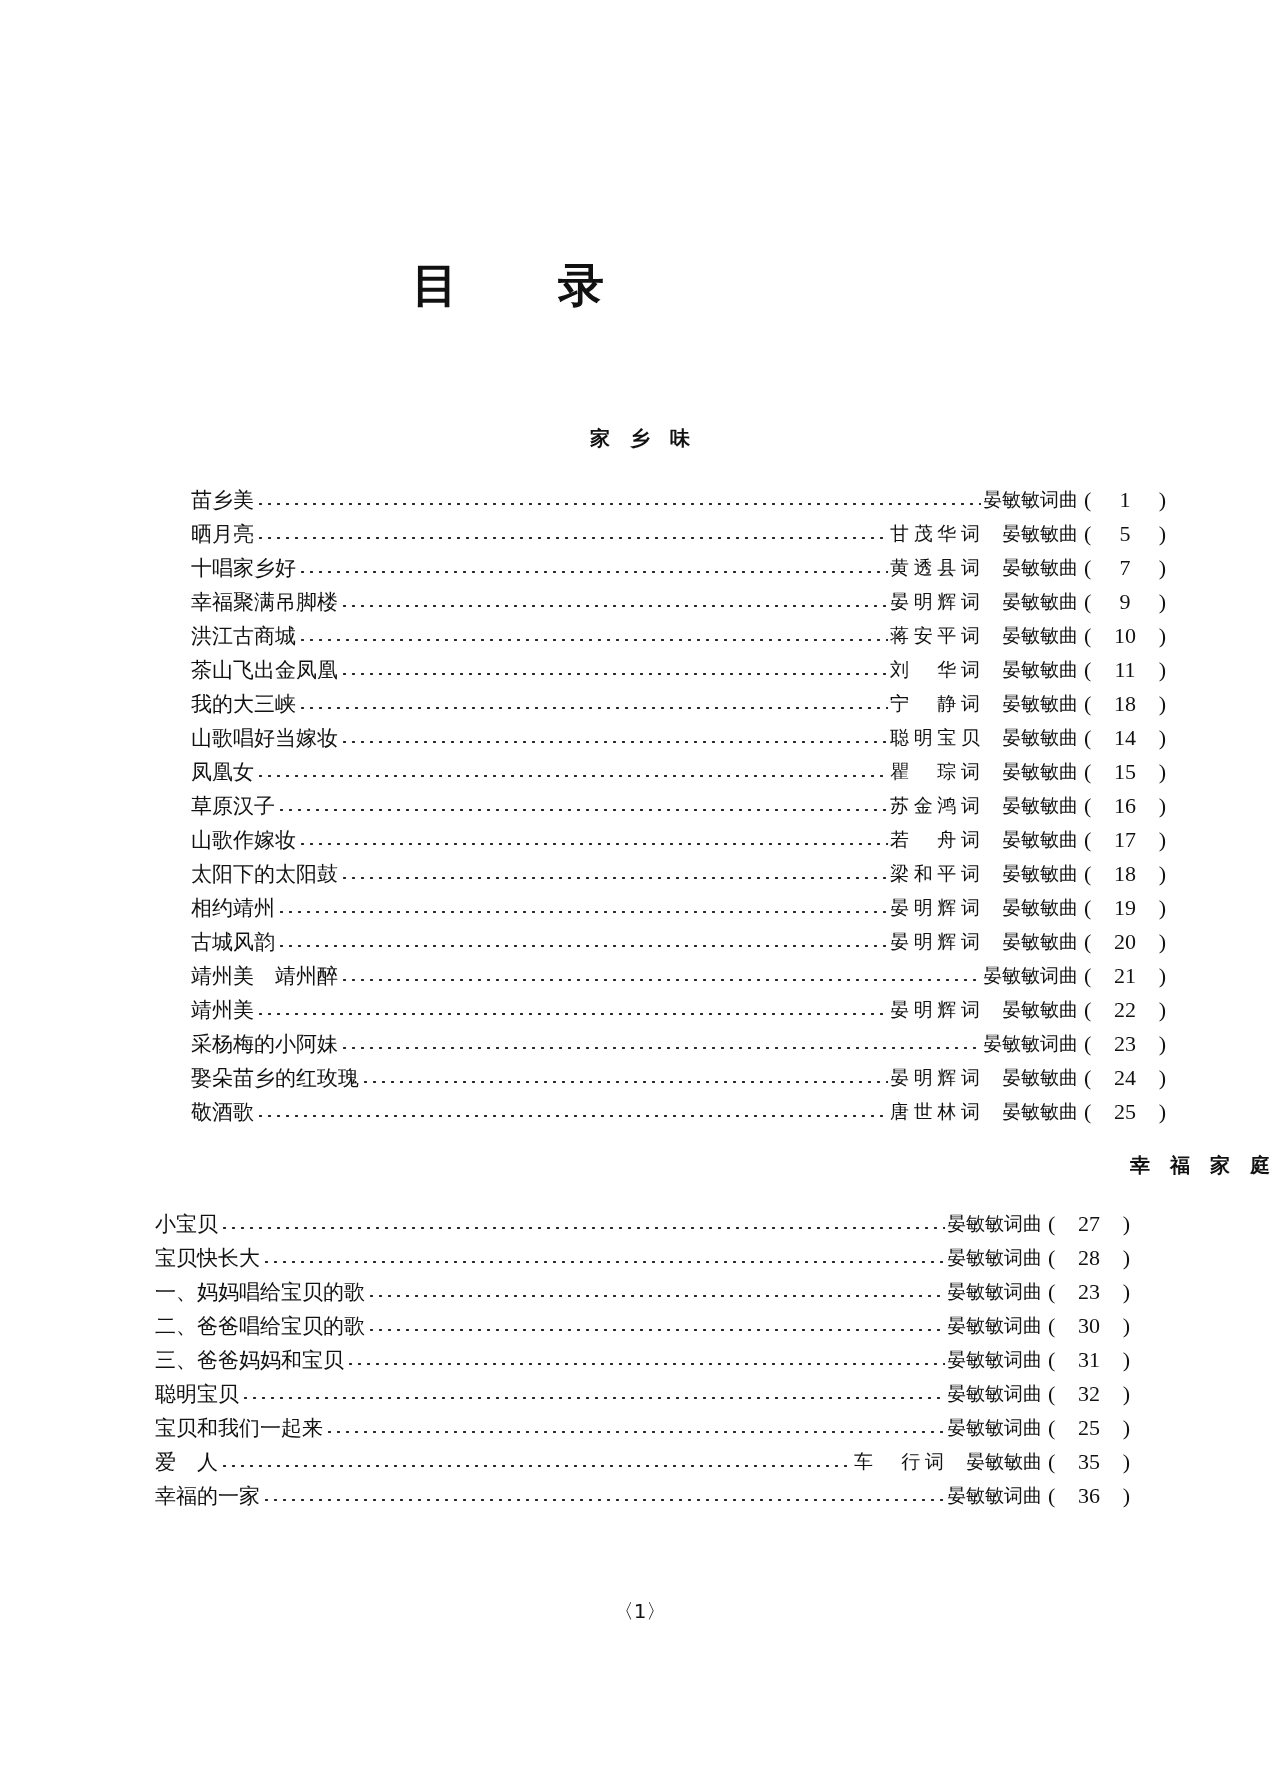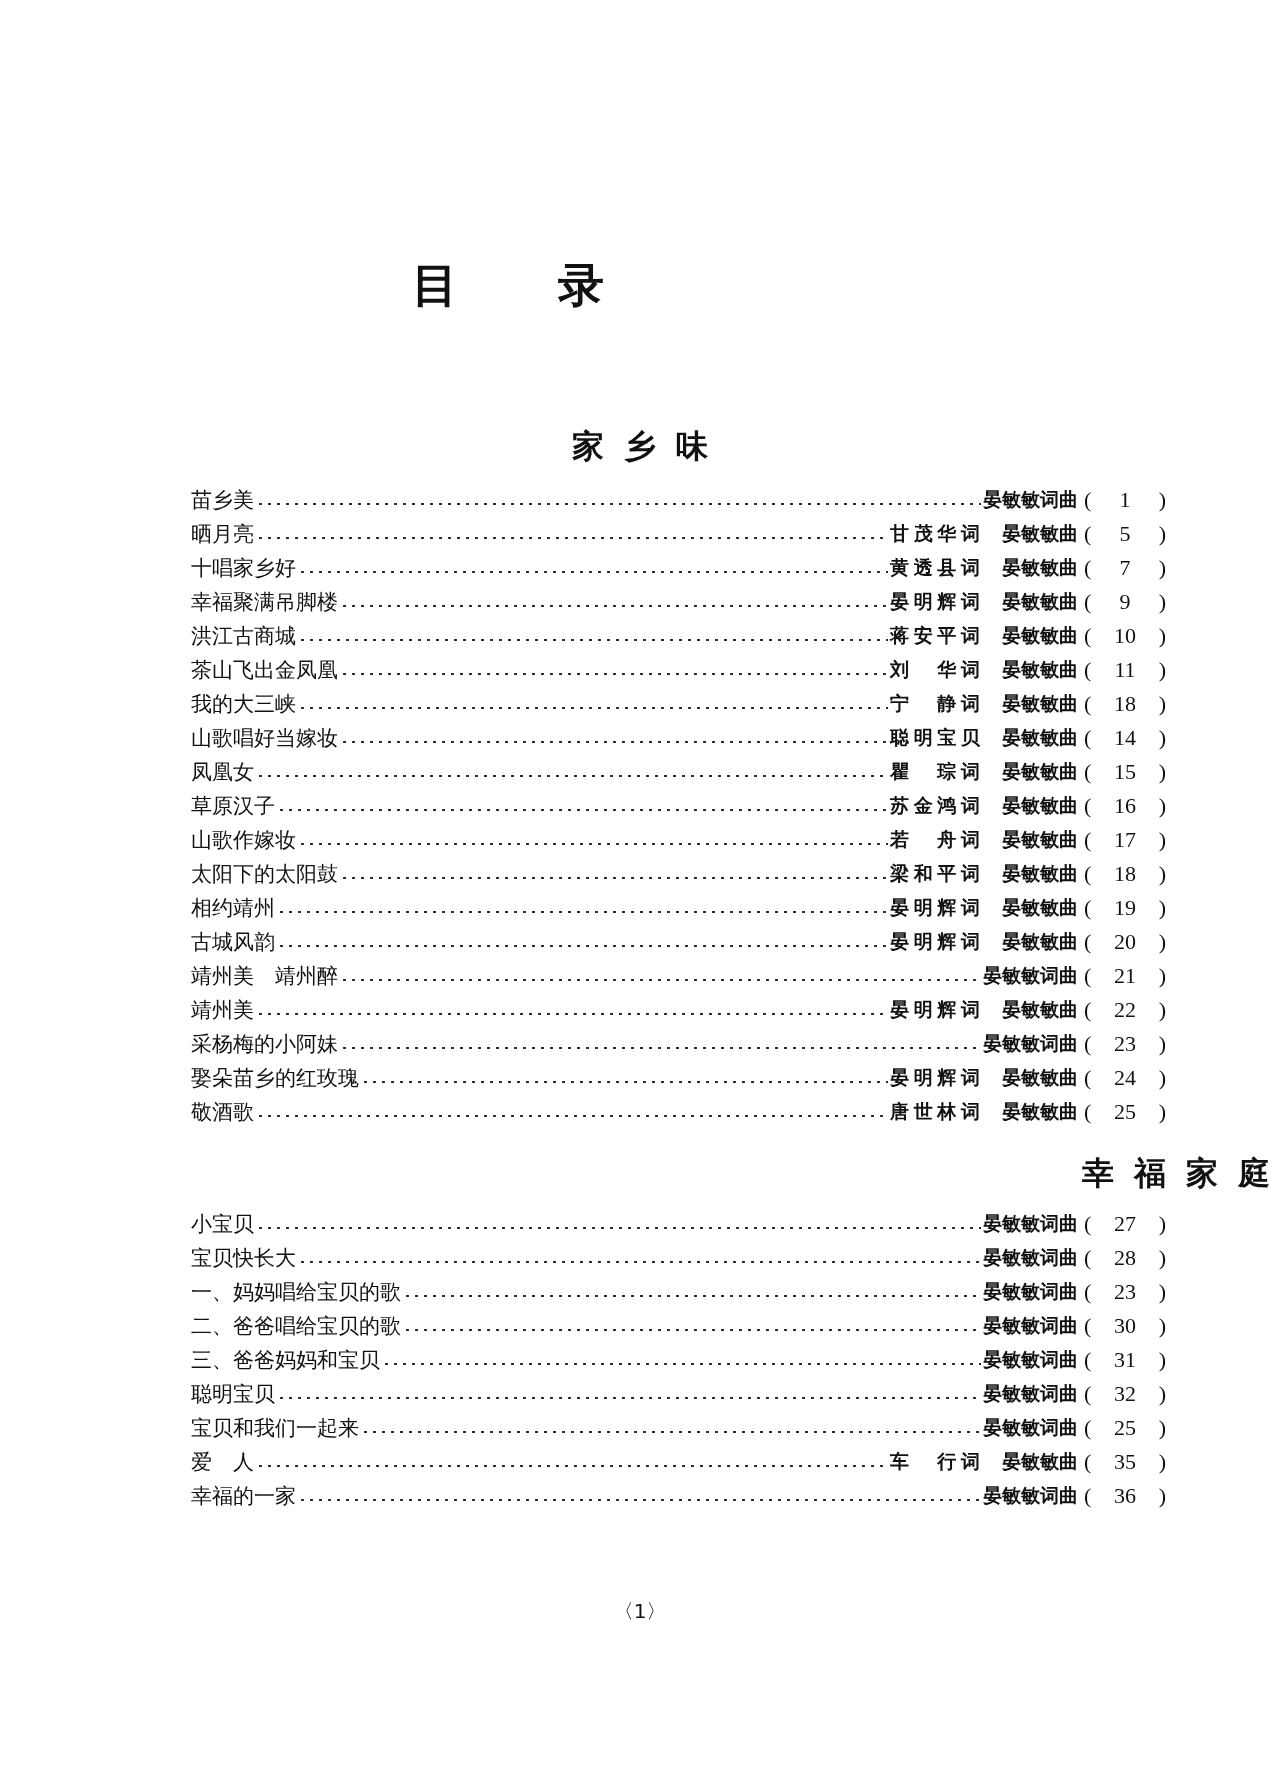--- a/index.html
+++ b/index.html
@@ -9,40 +9,40 @@
   }
   .page-title {
     position: absolute; top: 255px; left: 0; width: 1016px; text-align: center;
     font-size: 46px; font-weight: bold; letter-spacing: 0;
     font-family: "DejaVu Serif", serif;
   }
   .page-title span { display: inline-block; }
   .page-title .gap { width: 100px; }
   .section-title {
     position: absolute; left: 0; width: 1280px; text-align: center;
-    font-size: 32px; font-weight: bold;
+    font-size: 20px; font-weight: bold;
     font-family: "DejaVu Sans", sans-serif;
   }
   .section-title span { display: inline-block; margin: 0 10px; }
   .toc-list { position: absolute; left: 155px; width: 975px; }
   .toc-row {
     height: 34px; display: flex; align-items: center; font-size: 21px;
     white-space: nowrap;
   }
   .toc-title { font-family: "DejaVu Sans", sans-serif; flex: 0 0 auto; }
   .toc-leader {
     flex: 1 1 auto; height: 2px; margin: 0 2px; align-self: center;
     margin-top: 8px;
     background-image: radial-gradient(circle, #222 1.1px, transparent 1.3px);
     background-size: 9px 4px; background-repeat: repeat-x; background-position: left center;
     height: 4px;
   }
   .toc-credit {
     flex: 0 0 auto; font-family: "DejaVu Serif", serif; font-size: 19px;
-    display: flex;  font-weight: bold;
+    display: flex; 
   }
   .lyricist { display: inline-block; width: 90px; text-align: justify; text-align-last: justify; margin-right: 22px; }
   .composer { display: inline-block; }
   .toc-page {
     flex: 0 0 auto; display: inline-flex; align-items: center; justify-content: space-between;
     width: 82px; margin-left: 6px; font-family: "Liberation Serif", serif; font-size: 22px;
   }
   .toc-page .num { flex: 1; text-align: center; }
   .page-number {
     position: absolute; top: 1598px; left: 0; width: 1280px; text-align: center;
@@ -304,21 +304,21 @@
         <span class="num">25</span>
         <span>)</span>
       </span>
     </div>
   </div>
 
 <div class="section-title" style="top:1152px;text-align:right;">
   <span>幸</span><span>福</span><span>家</span><span>庭</span>
 </div>
 
-<div class="toc-list" id="list1" style="top:1207px;margin-left:36px;">
+<div class="toc-list" id="list1" style="top:1207px;">
     <div class="toc-row">
       <span class="toc-title">小宝贝</span>
       <span class="toc-leader"></span>
       <span class="toc-credit">
         <span class="composer">晏敏敏词曲</span>
       </span>
       <span class="toc-page">
         <span>(</span>
         <span class="num">27</span>
         <span>)</span>

